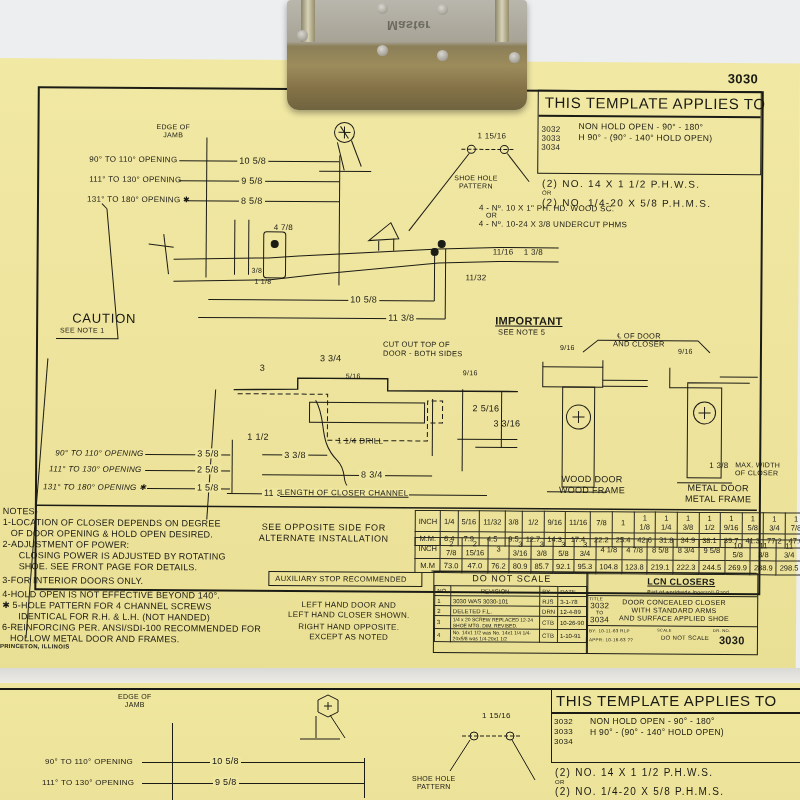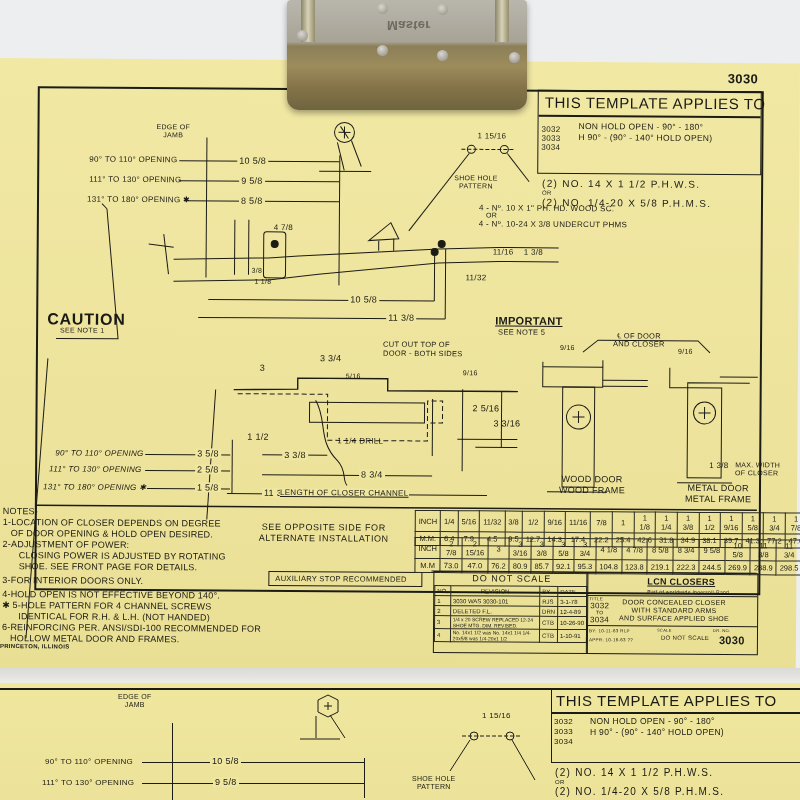--- a/index.html
+++ b/index.html
@@ -150,21 +150,21 @@
 
   <div class="t" style="left:275px;top:163px;font-size:8px;">4 7/8</div>
   <div class="t" style="left:253px;top:207px;font-size:7px;">3/8</div>
   <div class="t" style="left:256px;top:218px;font-size:7px;">1 1/8</div>
   <div class="t" style="left:494px;top:186px;font-size:8px;">11/16</div>
   <div class="t" style="left:525px;top:186px;font-size:8px;">1 3/8</div>
   <div class="t" style="left:467px;top:212px;font-size:8px;">11/32</div>
   <div class="t" style="left:350px;top:234px;font-size:9px;background:#efe6a0;padding:0 2px;">10 5/8</div>
   <div class="t" style="left:388px;top:252px;font-size:9px;background:#efe6a0;padding:0 2px;">11 3/8</div>
 
-  <div class="t" style="left:49px;top:252px;font-size:16px;font-weight:bold;letter-spacing:.8px;">CAUTION</div>
+  <div class="t" style="left:74px;top:252px;font-size:13px;font-weight:normal;letter-spacing:.8px;">CAUTION</div>
   <div class="t" style="left:62px;top:268px;font-size:7px;">SEE NOTE 1</div>
   <div class="t" style="left:497px;top:253px;font-size:11px;font-weight:bold;text-decoration:underline;">IMPORTANT</div>
   <div class="t" style="left:500px;top:266px;font-size:7.5px;">SEE NOTE 5</div>
 
   <div class="t" style="left:385px;top:279px;font-size:7.5px;line-height:9px;">
     <div>CUT OUT TOP OF</div>
       <div>DOOR - BOTH SIDES</div>
   </div>
   <div class="t" style="left:262px;top:303px;font-size:9px;">3</div>
   <div class="t" style="left:322px;top:293px;font-size:9px;">3 3/4</div>
@@ -224,20 +224,26 @@
     <div style="white-space:pre;">   HOLLOW METAL DOOR AND FRAMES.</div>
   </div>
   <div class="t" style="left:4px;top:585px;font-size:6px;font-weight:bold;">PRINCETON, ILLINOIS</div>
 
   <div class="t" style="left:262px;top:462px;font-size:9px;line-height:11px;text-align:center;letter-spacing:.6px;">
     <div>SEE OPPOSITE SIDE FOR</div>
       <div>ALTERNATE INSTALLATION</div>
   </div>
   <div class="box" style="left:272px;top:511px;width:152px;height:13px;">
     <div class="t" style="left:6px;top:2px;font-size:7.5px;">AUXILIARY STOP RECOMMENDED</div>
+  </div>
+  <div class="t" style="left:292px;top:540px;font-size:8px;line-height:10px;text-align:center;">
+    <div>LEFT HAND DOOR AND</div>
+      <div>LEFT HAND CLOSER SHOWN.</div>
+    <div style="margin-top:2px;">RIGHT HAND OPPOSITE.</div>
+      <div>EXCEPT AS NOTED</div>
   </div>
 
   <table class="conv" style="left:418px;top:449px;">
     <tbody>
         <tr id="ct1i">
           <td>INCH</td>
           <td>1/4</td>
           <td>5/16</td>
           <td>11/32</td>
           <td>3/8</td>

